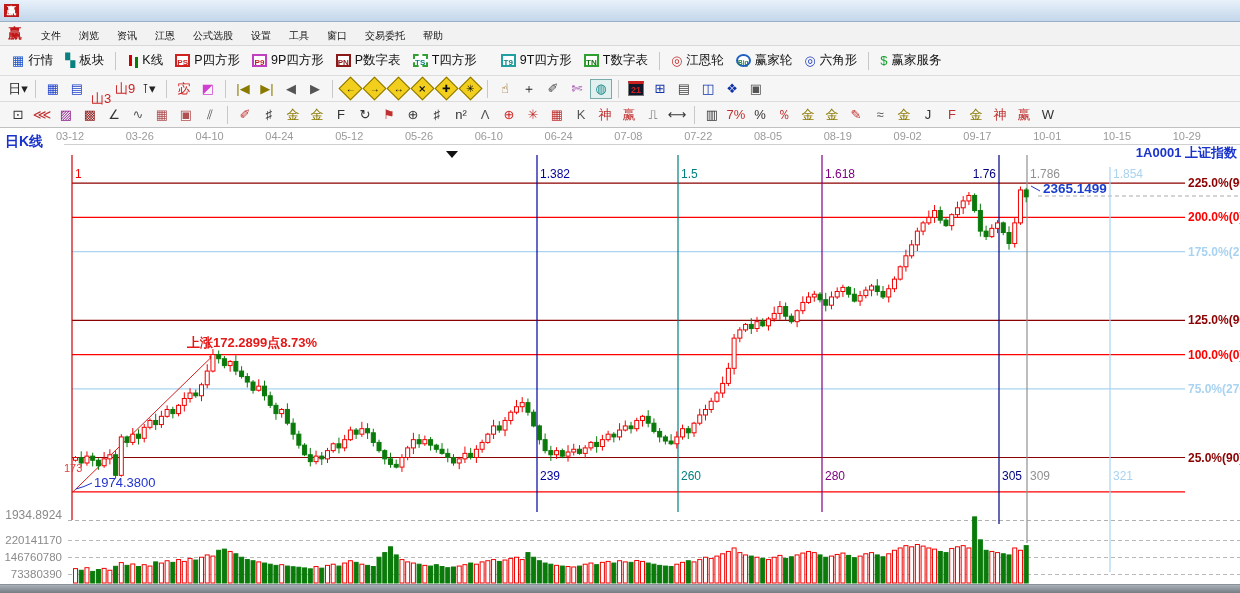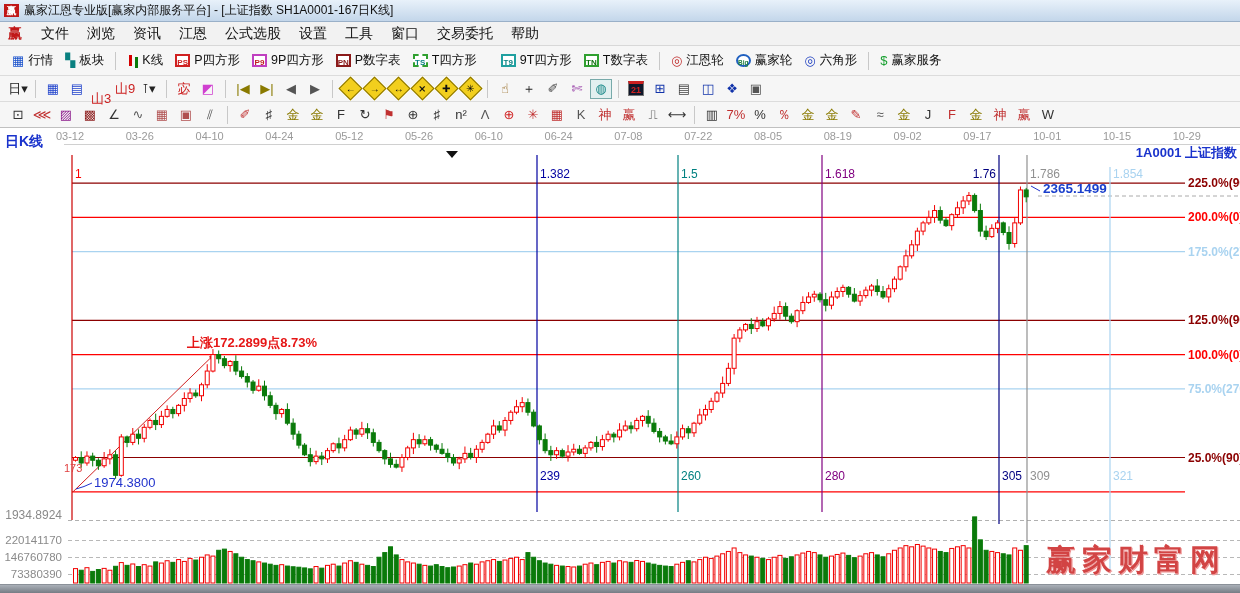--- a/index.html
+++ b/index.html
@@ -8,21 +8,21 @@
   
   .titlebar{height:22px;background:linear-gradient(#e8f1fa,#c3d6ea);
     border-bottom:1px solid #9ab0c8;display:flex;align-items:center;padding:0 4px;box-sizing:border-box;}
   .applogo{width:15px;height:13px;background:#c01818;color:#fff;font-size:10px;line-height:13px;
     text-align:center;font-weight:bold;margin-right:5px;flex:0 0 auto;}
   .titletext{font-size:12px;color:#111;}
   
   .menubar{height:24px;background:#f2f2f2;border-bottom:1px solid #d8d8d8;
     display:flex;align-items:center;padding:0 6px;box-sizing:border-box;}
   .menulogo{color:#c01818;font-weight:bold;font-size:14px;margin:0 10px 0 2px;}
-  .menuitem{font-size:14px;color:#111;padding:3px 9px;cursor:default;}
+  .menuitem{font-size:10px;color:#111;padding:3px 9px;cursor:default;}
   
   .tbar{display:flex;align-items:center;box-sizing:border-box;background:#f6f6f6;}
   .tbar1{height:30px;border-bottom:1px solid #dcdcdc;padding-left:6px;}
   .tbar2{height:26px;border-bottom:1px solid #dcdcdc;padding-left:6px;}
   .tbar3{height:26px;border-bottom:1px solid #c0c0c0;padding-left:6px;}
   .sep{width:1px;height:18px;background:#c8c8c8;margin:0 5px;flex:0 0 auto;}
   .tb1btn{display:flex;align-items:center;padding:2px 6px;font-size:12.5px;color:#111;cursor:default;flex:0 0 auto;}
   .tb1btn .glyphic{font-size:13px;margin-right:4px;}
   .badgeic{display:inline-block;width:15px;height:13px;line-height:13px;text-align:center;
     font-size:8px;font-weight:bold;margin-right:4px;background:#fff;box-sizing:border-box;}
@@ -42,21 +42,20 @@
     letter-spacing:6px;text-shadow:0 0 1px #fff,1px 1px 0 #e88;opacity:.95;}
   .statusbar{position:absolute;left:0;top:584px;width:1240px;height:9px;
     background:linear-gradient(#aab0b8,#767c84);border-top:1px solid #8b9199;box-sizing:border-box;}
 </style>
 </head>
 <body>
 
 <div id="app">
   <div class="titlebar">
     <span class="applogo">赢</span>
-    <span class="titletext">赢家江恩专业版[赢家内部服务平台] - [上证指数  SH1A0001-167日K线]</span>
   </div>
   <div class="menubar">
     <span class="menulogo">赢</span>
     <span id="menuitems"><span class="menuitem">文件</span><span class="menuitem">浏览</span><span class="menuitem">资讯</span><span class="menuitem">江恩</span><span class="menuitem">公式选股</span><span class="menuitem">设置</span><span class="menuitem">工具</span><span class="menuitem">窗口</span><span class="menuitem">交易委托</span><span class="menuitem">帮助</span></span>
   </div>
   <div class="tbar tbar1" id="toolbar1">
       <div class="tb1btn">
         <span class="glyphic" style="color: rgb(26, 82, 204);">▦</span>
         <span>行情</span>
       </div>
@@ -923,15 +922,14 @@
       <text x="62" y="578" text-anchor="end" font-size="11.5px" fill="#8a8a8a">73380390</text>
       <text x="187" y="347" font-size="13px" font-weight="bold" fill="#e61717">上涨172.2899点8.73%</text>
       <path d="M76,489 Q84,487 92,483" stroke="#2233cc" fill="none"></path>
       <text x="94" y="487" font-size="13px" fill="#2233cc">1974.3800</text>
       <path d="M1031,186 L1040,191" stroke="#2233cc" fill="none"></path>
       <text x="1043" y="193" font-size="13.5px" font-weight="bold" fill="#1a3fcc">2365.1499</text>
       <text x="64" y="472" font-size="11px" fill="#e04040">173</text>
       <path d="M446,151 l12,0 l-6,7 z" fill="#111"></path>
     </svg>
 
-  <div class="watermark">赢家财富网</div>
   <div class="statusbar"></div>
 </div>
 
 </body></html>

